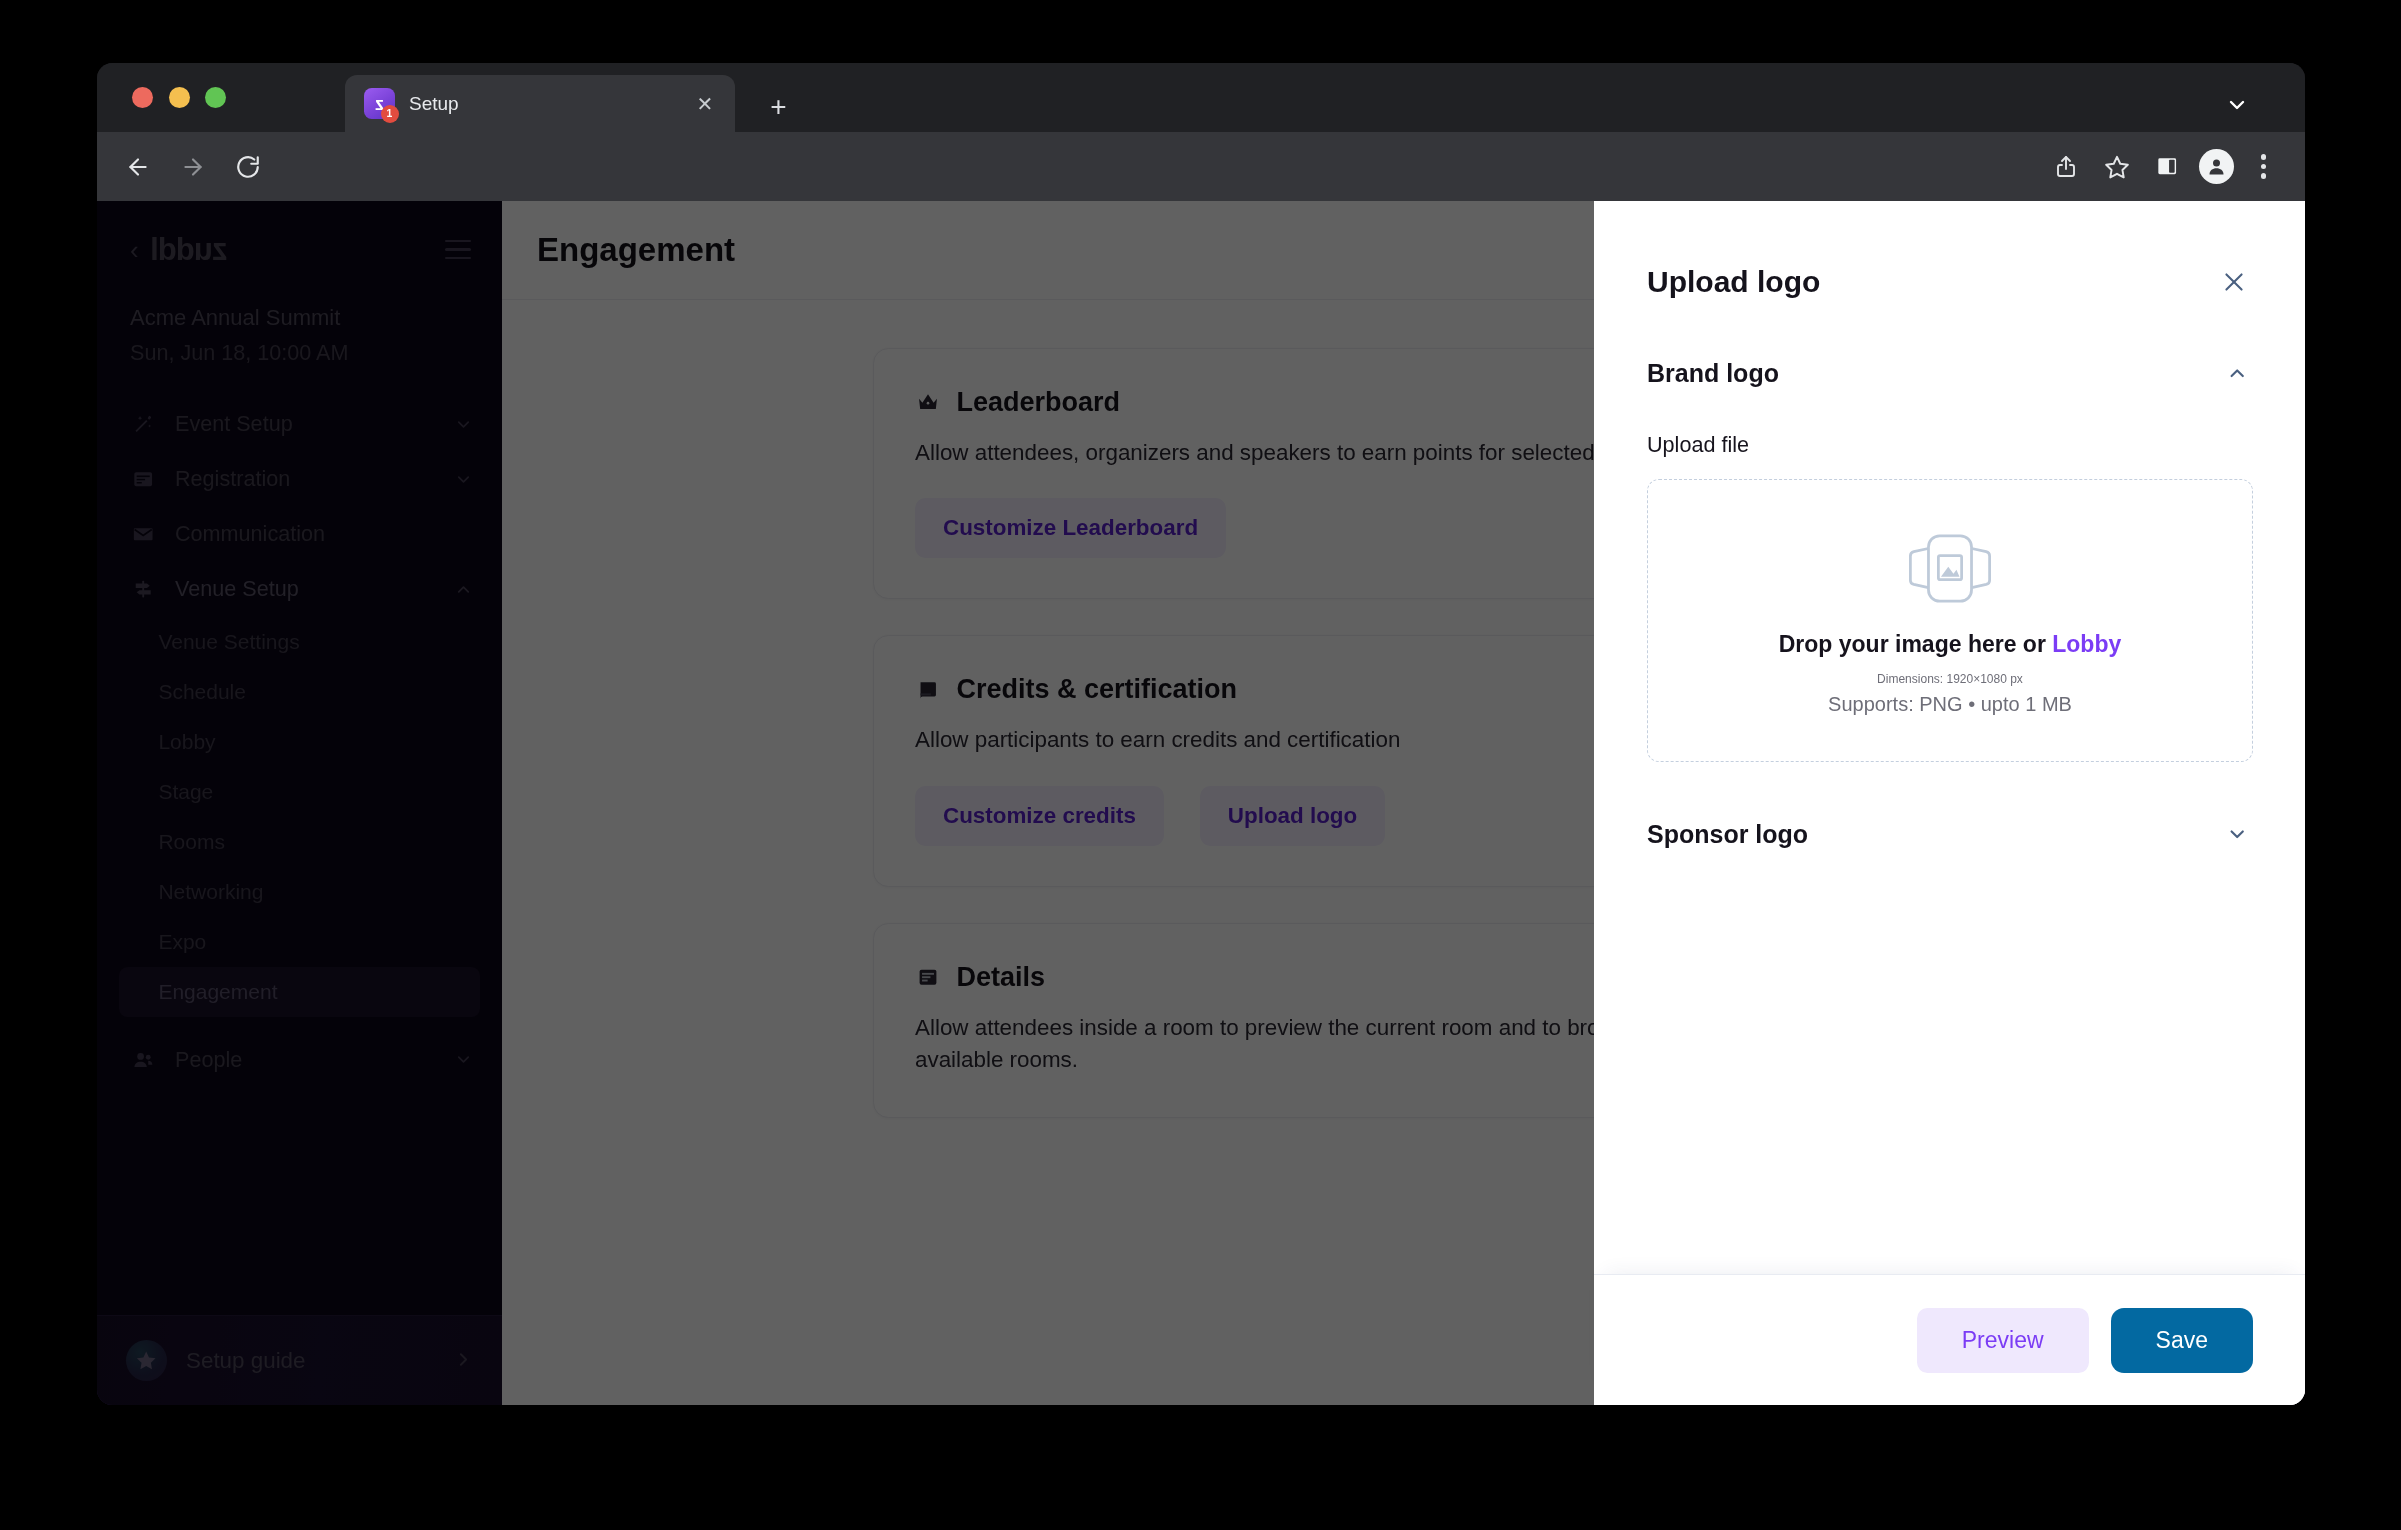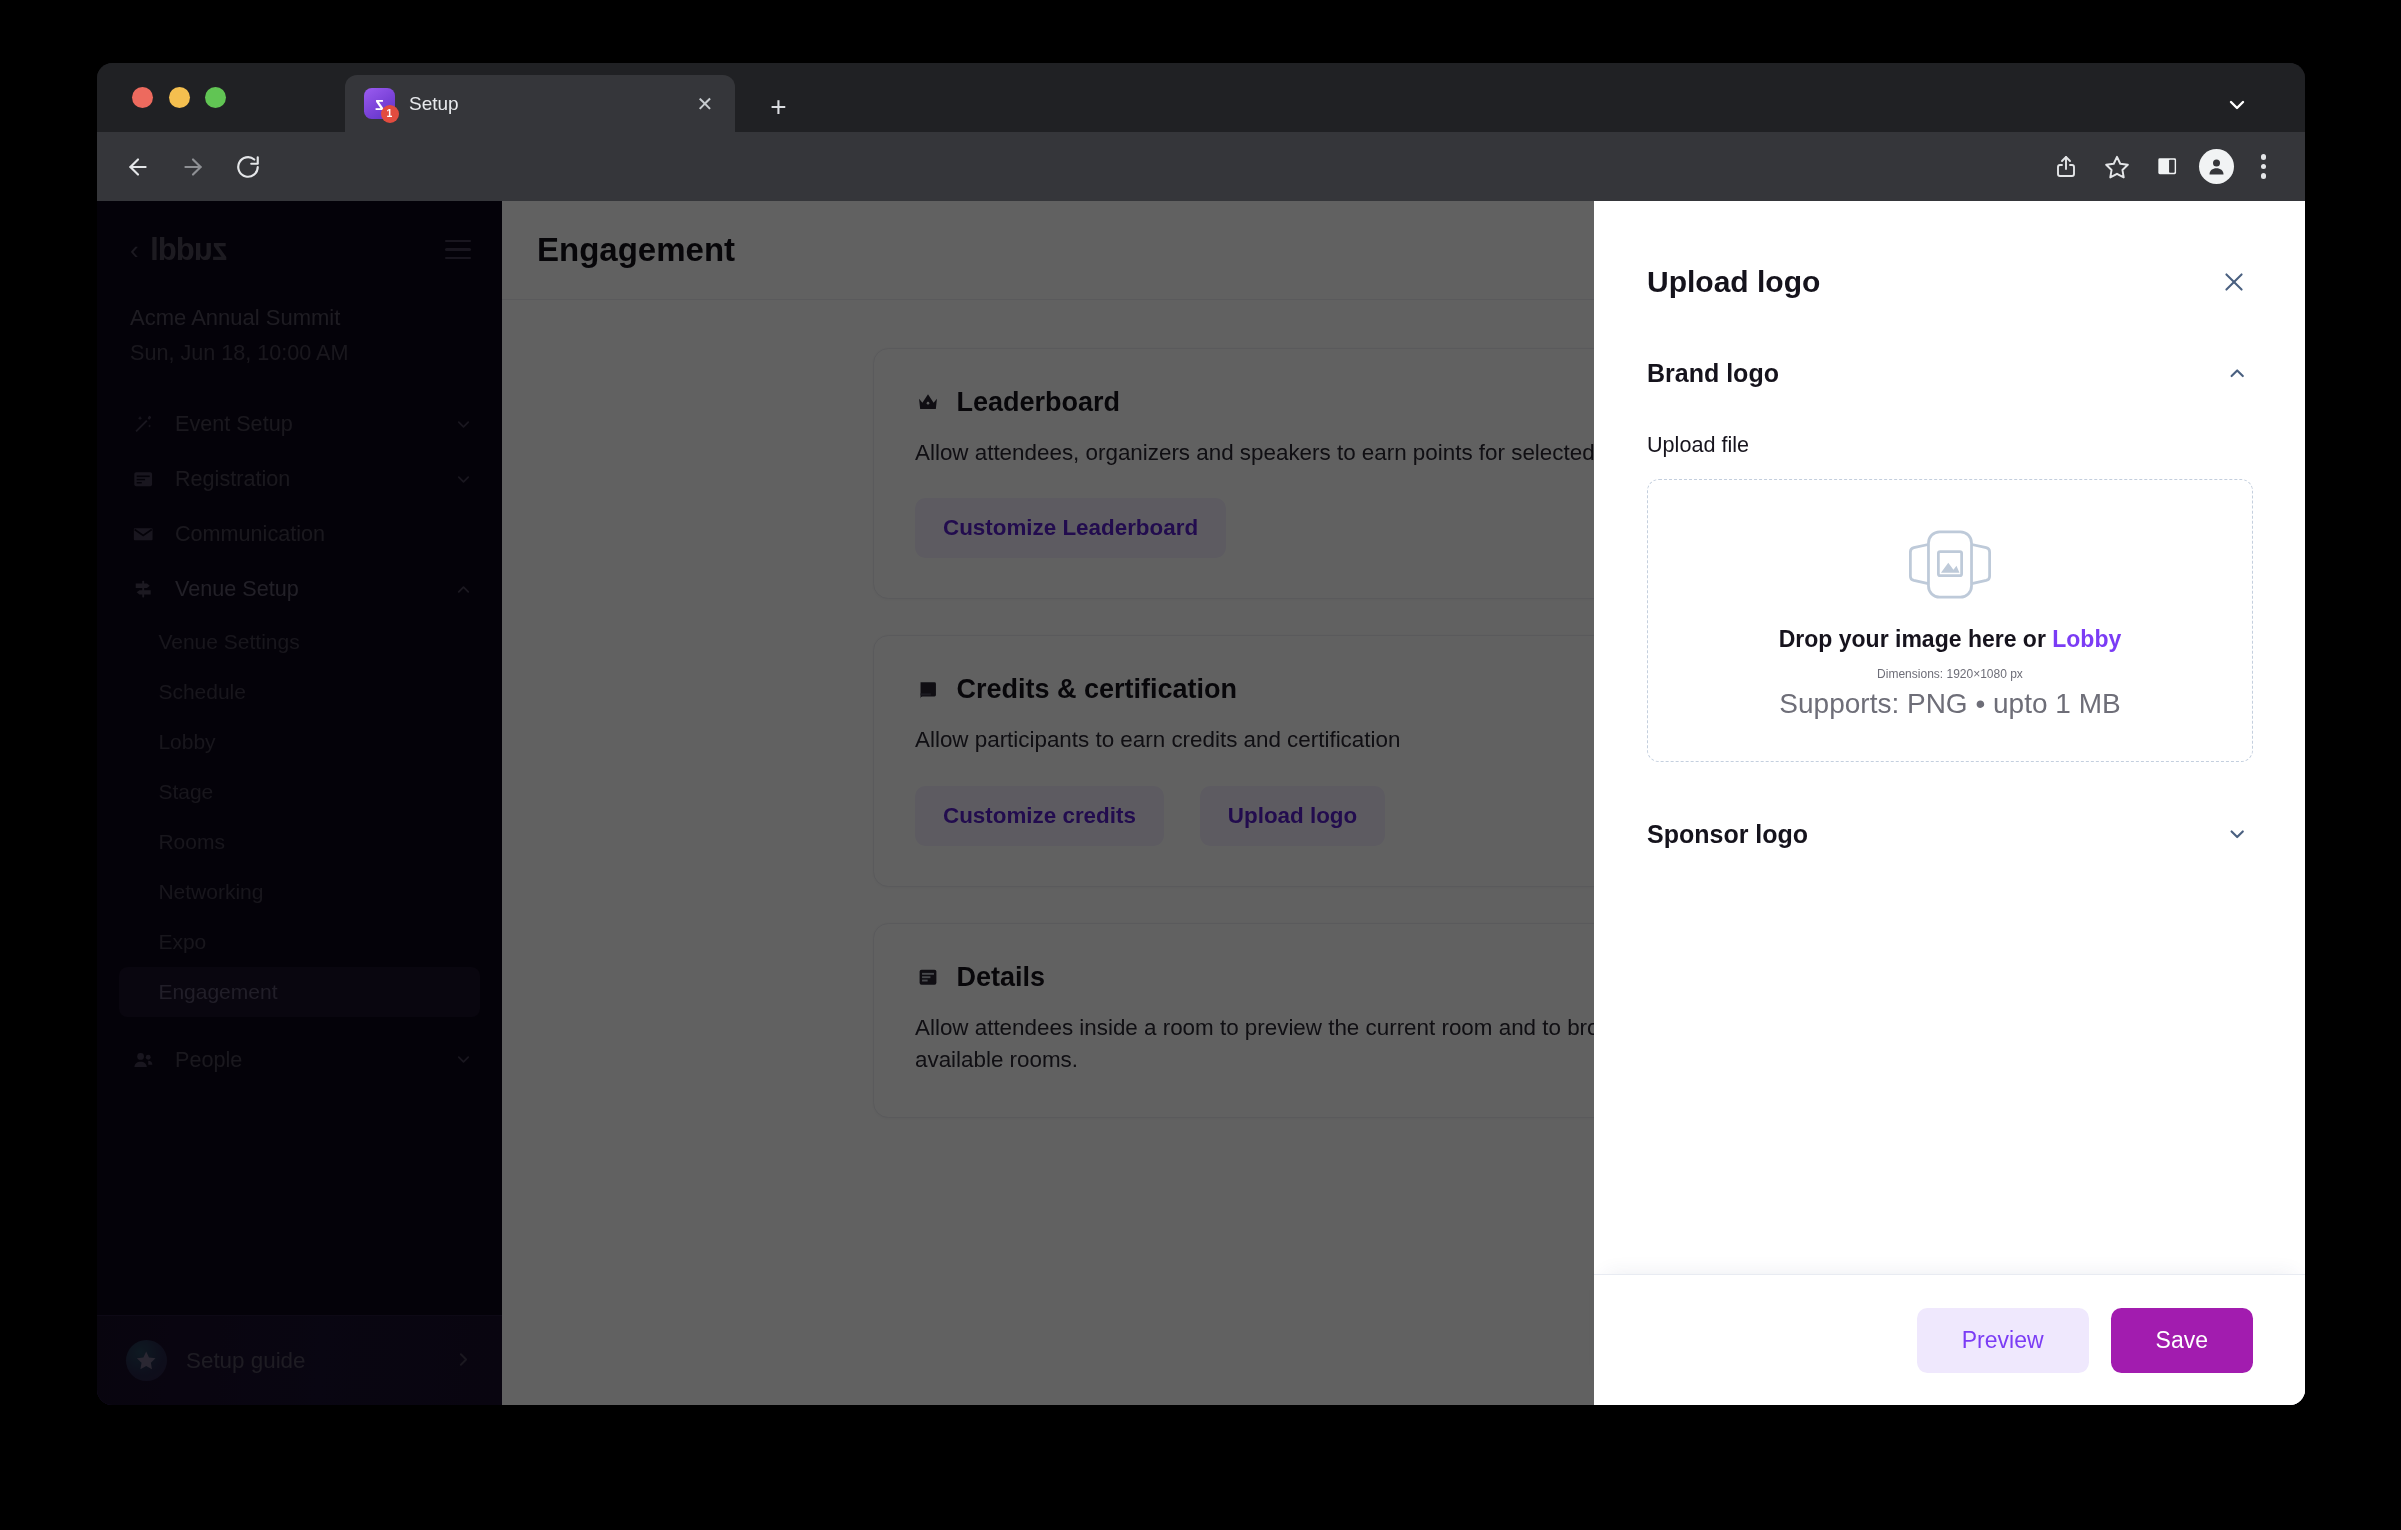--- a/index.html
+++ b/index.html
@@ -336,38 +336,38 @@
     display: flex; flex-direction: column;
     align-items: center; justify-content: center;
   }
   #dropzone-icon { width: 128px; height: 86px; display:flex; align-items:center; justify-content:center; }
   #dropzone-main {
     margin-top: 19px;
     font-size: 23px; font-weight: 700; color: #16131D;
   }
   #dropzone-main .browse-link { color: #7B3CF5; }
   #dropzone-dims { margin-top: 14px; font-size: 12px; color: #6E6E78; }
-  #dropzone-supports { margin-top: 7px; font-size: 28px; color: #6E6E78; }
+  #dropzone-supports { margin-top: 7px; font-size: 20px; color: #6E6E78; }
 
   #modal-footer {
     flex: 0 0 auto;
     height: 131px;
     border-top: 0.9px solid #E8EBF2;
     background: #FFFFFF;
     display: flex; align-items: center; justify-content: flex-end;
     padding-right: 53px; gap: 22px;
     box-shadow: 0 -12px 19px -12px rgba(40,60,110,0.09);
   }
   .footer-btn {
     font-size: 23px; font-weight: 400;
     padding: 19px 45px; border-radius: 10.4px;
     border: none; font-family: "Liberation Sans", sans-serif;
   }
   #preview-button { background: #EFE8FD; color: #7B3CF5; }
-  #save-button { background: #a21caf; color: #FFFFFF; }
+  #save-button { background: #0369a1; color: #FFFFFF; border-radius: 13px; }
 </style>
 </head>
 <body>
 
 <div id="browser-window">
 
   <div id="tab-strip">
     <div class="traffic-lights">
       <span class="tl tl-red"></span>
       <span class="tl tl-yellow"></span>

